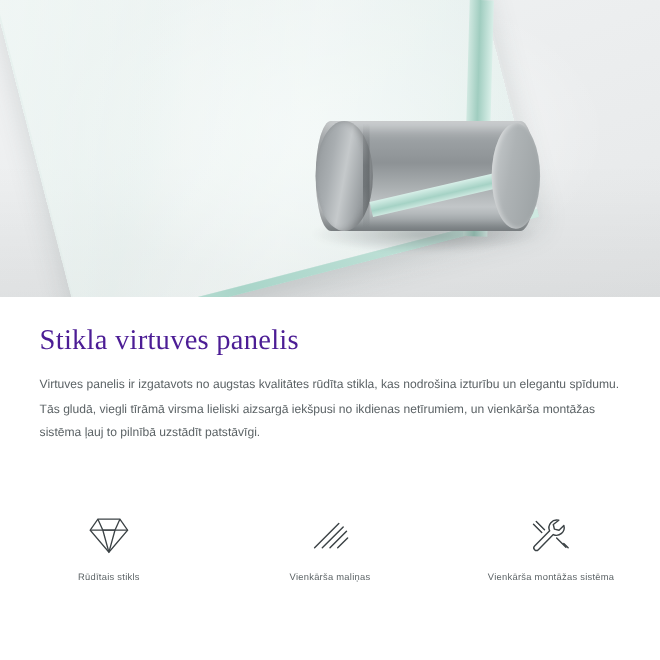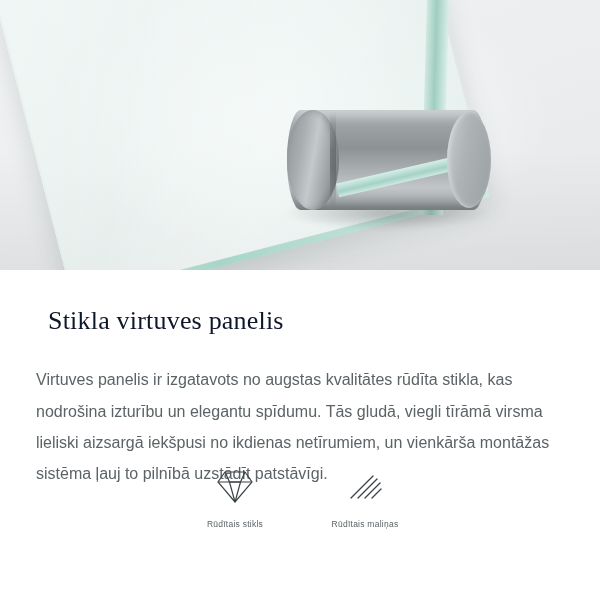--- a/index.html
+++ b/index.html
@@ -149,48 +149,48 @@
   
   .content {
     position: absolute;
     left: 0;
     top: 270px;
     width: 600px;
     height: 330px;
     background: #ffffff;
   }
   .headline {
-    margin: 12px;
+    margin: 0;
     padding: 22px 36px 0 36px;
     font-family: "Liberation Serif", serif;
     font-size: 26px;
     line-height: 1.32;
     font-weight: 400;
-    color: #0f172a;
+    color: #4c1d95;
     letter-spacing: 0.2px;
   }
   .headline .line2 { display: block; }
 
   .body-copy {
     margin: 0;
     padding: 14px 36px 0 36px;
-    font-size: 16px;
+    font-size: 11px;
     line-height: 1.95;
     color: #5c6366;
     font-family: "Liberation Sans", sans-serif;
   }
 
   
   .features {
     position: absolute;
     left: 0;
     top: 195px;
     width: 600px;
     display: flex;
-    justify-content: center;
+    justify-content: space-between;
     padding: 0 34px;
     box-sizing: border-box;
   }
   .feature {
     width: 130px;
     text-align: center;
   }
   .feature-icon {
     height: 44px;
     display: flex;
@@ -251,21 +251,33 @@
 
       <div class="feature">
         <div class="feature-icon">
           <svg width="36" height="30" viewBox="0 0 36 30" fill="none" stroke="#3c4346" stroke-width="1.3" stroke-linecap="round">
             <path d="M4 26 L26 4"></path>
             <path d="M11 26 L30 7"></path>
             <path d="M18 26 L33 11"></path>
             <path d="M25 26 L34 17"></path>
           </svg>
         </div>
-        <div class="feature-label">Rūdītais maliņas</div>
+        <div class="feature-label">Vienkārša maliņas</div>
       </div>
 
+      <div class="feature">
+        <div class="feature-icon">
+          <svg width="38" height="34" viewBox="0 0 38 34" fill="none" stroke="#3c4346" stroke-width="1.3" stroke-linecap="round" stroke-linejoin="round">
+            <path d="M26 3 a7 7 0 0 0 -8.3 9.6 L4 26.3 a2.4 2.4 0 0 0 3.4 3.4 L21 16 a7 7 0 0 0 9.6 -8.3 L26.2 12 L22 11 L21 6.8 Z"></path>
+            <path d="M5.5 4 L13 11.5"></path>
+            <path d="M24 19 L32.5 27.5"></path>
+            <path d="M30.5 24 l4 4"></path>
+            <path d="M3 6.5 L10.5 14"></path>
+          </svg>
+        </div>
+        <div class="feature-label">Vienkārša montāžas sistēma</div>
+      </div>
 
 
     </div>
   </div>
 
 </div>
 
 </body></html>

